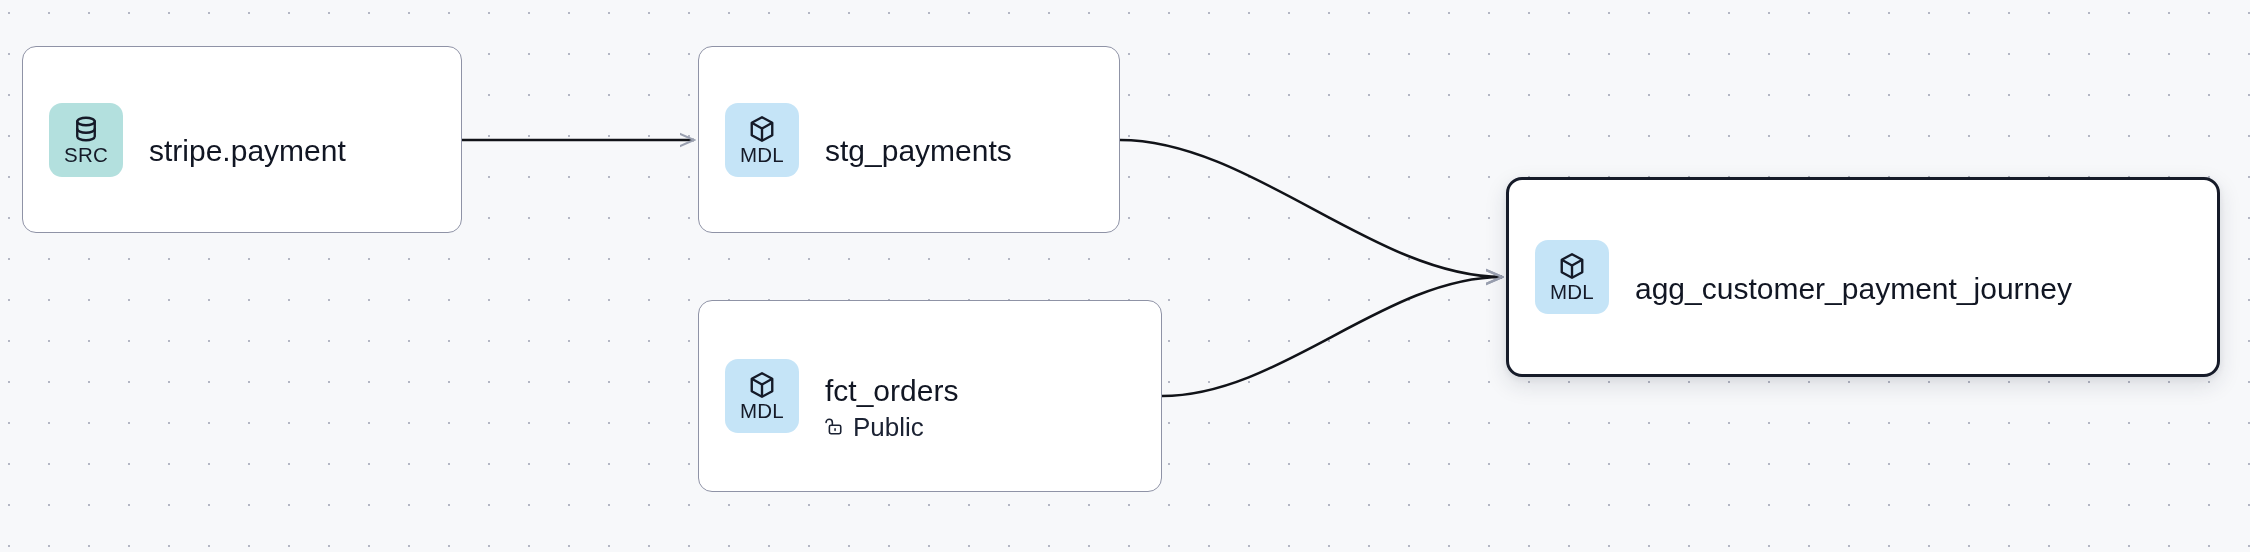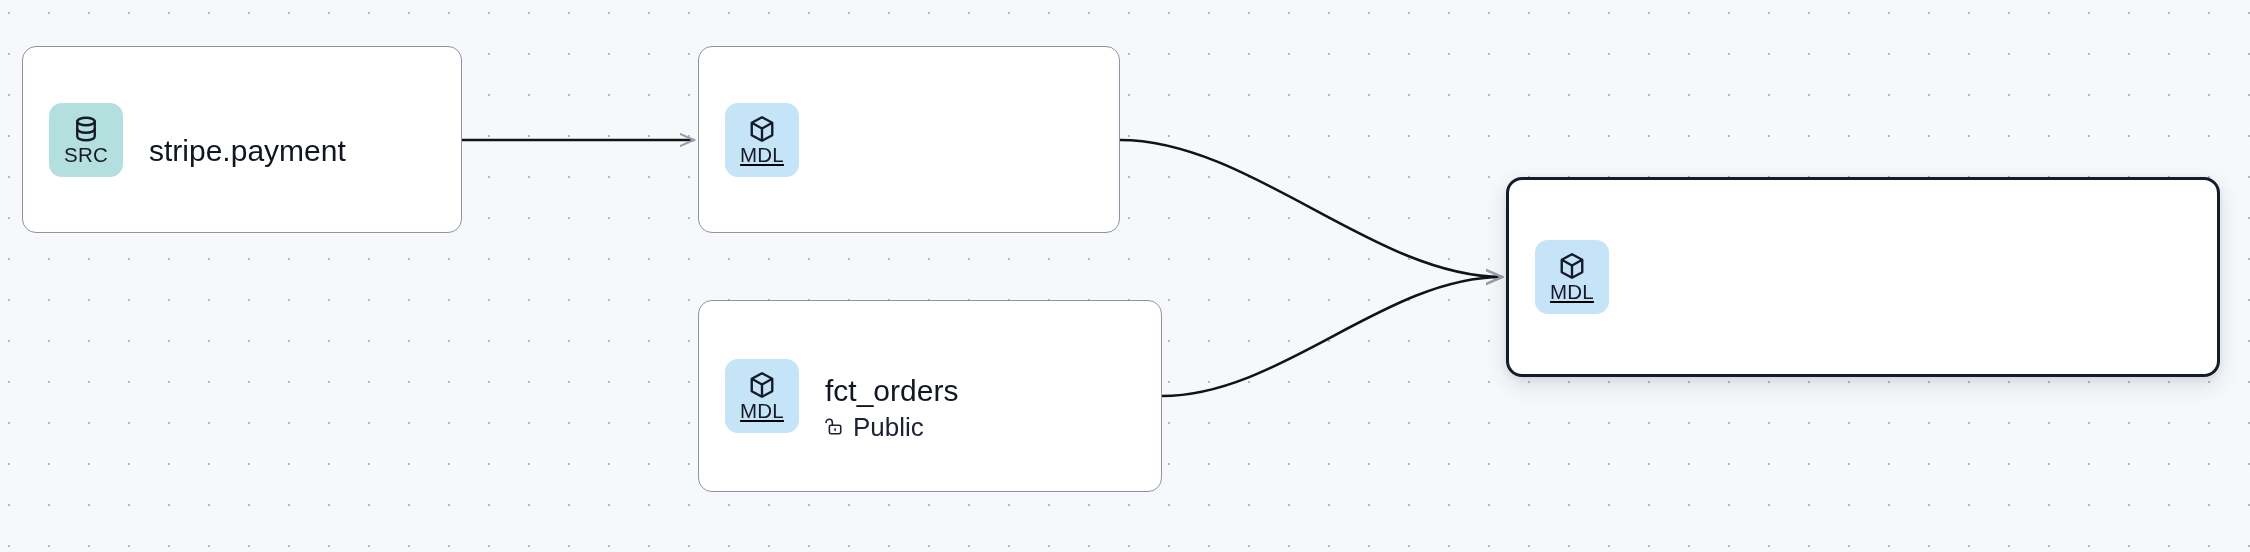--- a/index.html
+++ b/index.html
@@ -58,21 +58,21 @@
     width: 74px;
     height: 74px;
     border-radius: 13px;
     display: flex;
     flex-direction: column;
     align-items: center;
     justify-content: center;
     gap: 1px;
   }
   .badge.src { background: #b3e0de; }
-  .badge.mdl { background: #c5e4f7; text-decoration: underline; }
+  .badge.mdl { background: #c5e4f7; }
 
   .badge svg { display: block; }
 
   .badge-label {
     font-size: 20.5px;
     line-height: 1;
     color: #151a28;
     letter-spacing: 0.2px;
     font-family: "Liberation Sans", "DejaVu Sans", sans-serif;
   }
@@ -155,20 +155,23 @@
   </div>
 
   <div class="node" id="node-stg-payments">
     <div class="badge mdl">
       <svg width="30" height="30" viewBox="0 0 24 24" fill="none">
         <path d="M12 2.6 20.2 7v10L12 21.4 3.8 17V7z" stroke="#151a28" stroke-width="1.9" stroke-linejoin="round"></path>
         <path d="M3.8 7 12 11.6 20.2 7" stroke="#151a28" stroke-width="1.9" stroke-linejoin="round"></path>
         <path d="M12 11.6v9.8" stroke="#151a28" stroke-width="1.9"></path>
       </svg>
       <span class="badge-label">MDL</span>
+    </div>
+    <div class="node-text">
+      <div class="node-title">stg_payments</div>
     </div>
   </div>
 
   <div class="node" id="node-fct-orders">
     <div class="badge mdl">
       <svg width="30" height="30" viewBox="0 0 24 24" fill="none">
         <path d="M12 2.6 20.2 7v10L12 21.4 3.8 17V7z" stroke="#151a28" stroke-width="1.9" stroke-linejoin="round"></path>
         <path d="M3.8 7 12 11.6 20.2 7" stroke="#151a28" stroke-width="1.9" stroke-linejoin="round"></path>
         <path d="M12 11.6v9.8" stroke="#151a28" stroke-width="1.9"></path>
       </svg>
@@ -189,15 +192,18 @@
 
   <div class="node selected" id="node-agg">
     <div class="badge mdl">
       <svg width="30" height="30" viewBox="0 0 24 24" fill="none">
         <path d="M12 2.6 20.2 7v10L12 21.4 3.8 17V7z" stroke="#151a28" stroke-width="1.9" stroke-linejoin="round"></path>
         <path d="M3.8 7 12 11.6 20.2 7" stroke="#151a28" stroke-width="1.9" stroke-linejoin="round"></path>
         <path d="M12 11.6v9.8" stroke="#151a28" stroke-width="1.9"></path>
       </svg>
       <span class="badge-label">MDL</span>
     </div>
+    <div class="node-text">
+      <div class="node-title">agg_customer_payment_journey</div>
+    </div>
   </div>
 
 </div>
 
 </body></html>

